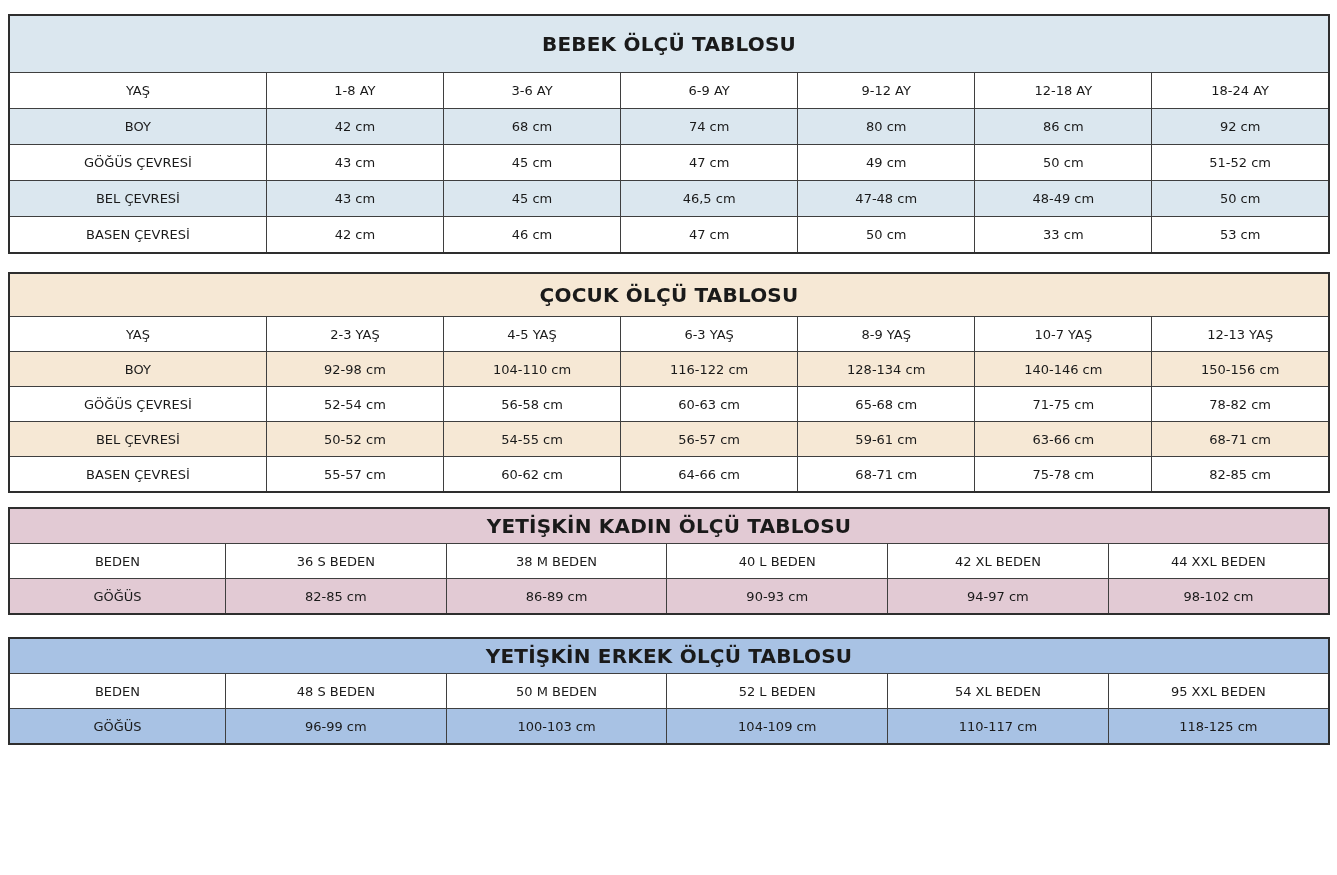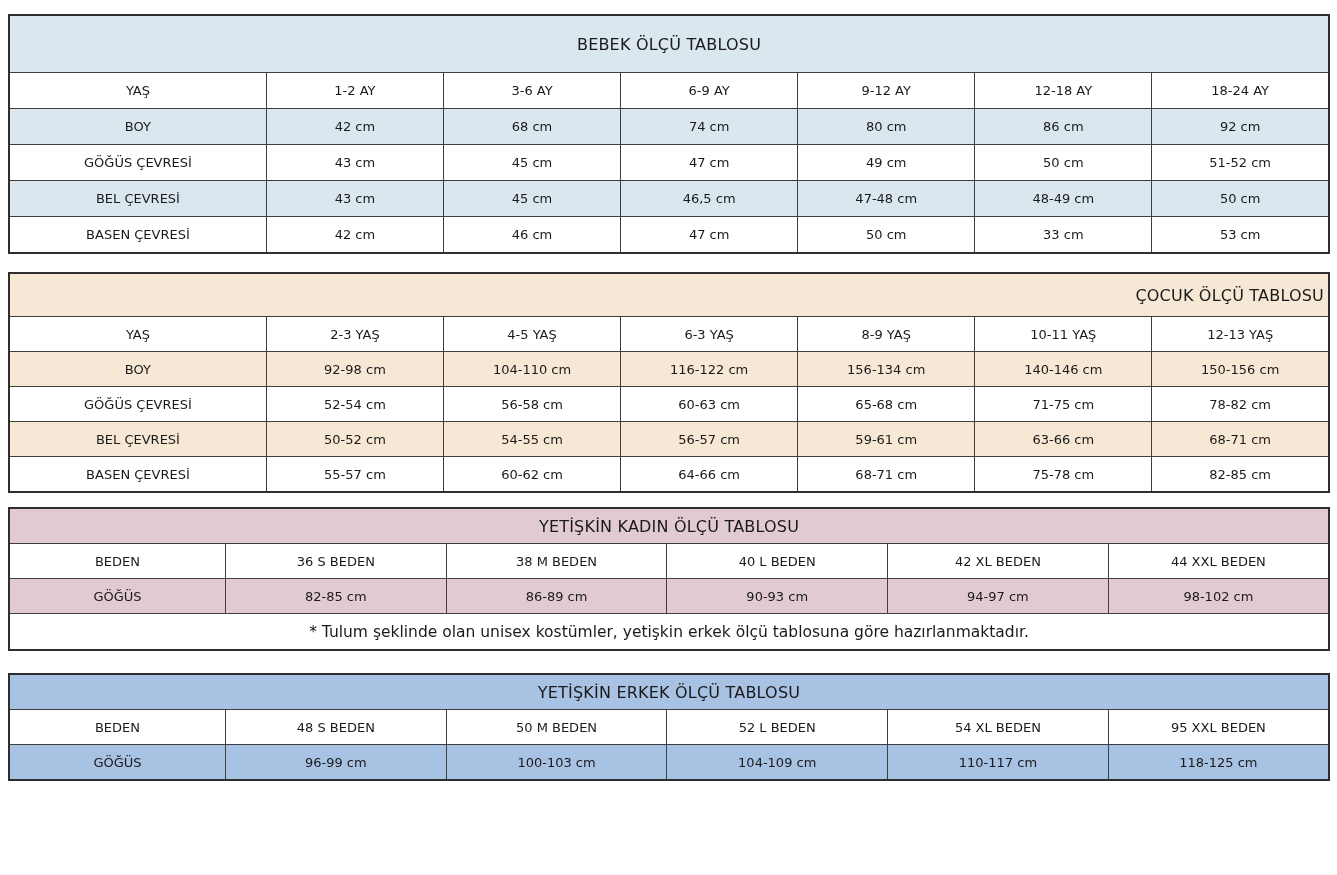--- a/index.html
+++ b/index.html
@@ -21,36 +21,36 @@
   }
   .size-table th, .size-table td {
     border: 1px solid #3f3f3f;
     text-align: center;
     vertical-align: middle;
     font-size: 13px;
     padding: 2px 4px;
     overflow: hidden;
   }
   .title-row th {
-    font-size: 16px;
-    font-weight: normal;
+    font-size: 20px;
+    font-weight: bold;
     letter-spacing: 0.2px;
     margin-left: 48px;
   }
   
   .t7 .c-label { width: 19.5%; }
   .t7 .c-data  { width: 13.4167%; }
   .t6 .c-label { width: 16.4%; }
   .t6 .c-data  { width: 16.72%; }
   
   .t-bebek tbody td { height: 31px; }
   .t-cocuk tbody td { height: 30px; }
   .t-kadin tbody td, .t-erkek tbody td { height: 30px; text-align: center; }
   .t-bebek .title-row th { height: 52px; }
-  .t-cocuk .title-row th { height: 38px; text-align: right; }
+  .t-cocuk .title-row th { height: 38px; }
   .t-kadin .title-row th, .t-erkek .title-row th { height: 30px; }
   
   .t-bebek .title-row th, .t-bebek tbody tr:nth-child(even) td { background: #dbe7ef; }
   .t-cocuk .title-row th, .t-cocuk tbody tr:nth-child(even) td { background: #f6e8d5; }
   .t-kadin .title-row th, .t-kadin tbody tr:nth-child(even) td { background: #e2cad4; }
   .t-erkek .title-row th, .t-erkek tbody tr:nth-child(even) td { background: #a8c2e4; }
   
   .footnote-row td {
     background: #ffffff !important;
     text-align: left;
@@ -79,21 +79,21 @@
       <col class="c-data">
   </colgroup>
   <thead>
     <tr class="title-row">
       <th colspan="7">BEBEK ÖLÇÜ TABLOSU</th>
     </tr>
   </thead>
   <tbody>
     <tr>
       <td>YAŞ</td>
-      <td>1-2 AY</td>
+      <td>1-8 AY</td>
       <td>3-6 AY</td>
       <td>6-9 AY</td>
       <td>9-12 AY</td>
       <td>12-18 AY</td>
       <td>18-24 AY</td>
     </tr>
     <tr>
       <td>BOY</td>
       <td>42 cm</td>
       <td>68 cm</td>
@@ -147,29 +147,29 @@
       <th colspan="7">ÇOCUK ÖLÇÜ TABLOSU</th>
     </tr>
   </thead>
   <tbody>
     <tr>
       <td>YAŞ</td>
       <td>2-3 YAŞ</td>
       <td>4-5 YAŞ</td>
       <td>6-3 YAŞ</td>
       <td>8-9 YAŞ</td>
-      <td>10-11 YAŞ</td>
+      <td>10-7 YAŞ</td>
       <td>12-13 YAŞ</td>
     </tr>
     <tr>
       <td>BOY</td>
       <td>92-98 cm</td>
       <td>104-110 cm</td>
       <td>116-122 cm</td>
-      <td>156-134 cm</td>
+      <td>128-134 cm</td>
       <td>140-146 cm</td>
       <td>150-156 cm</td>
     </tr>
     <tr>
       <td>GÖĞÜS ÇEVRESİ</td>
       <td>52-54 cm</td>
       <td>56-58 cm</td>
       <td>60-63 cm</td>
       <td>65-68 cm</td>
       <td>71-75 cm</td>
@@ -220,23 +220,20 @@
       <td>44 XXL BEDEN</td>
     </tr>
     <tr>
       <td>GÖĞÜS</td>
       <td>82-85 cm</td>
       <td>86-89 cm</td>
       <td>90-93 cm</td>
       <td>94-97 cm</td>
       <td>98-102 cm</td>
     </tr>
-    <tr class="footnote-row">
-      <td colspan="6"><span class="fn-marker">*</span><span> Tulum şeklinde olan unisex kostümler, yetişkin erkek ölçü tablosuna göre hazırlanmaktadır.</span></td>
-    </tr>
   </tbody>
 </table>
 
 <table class="size-table t6 t-erkek">
   <colgroup>
     <col class="c-label">
       <col class="c-data">
       <col class="c-data">
       <col class="c-data">
       <col class="c-data">

